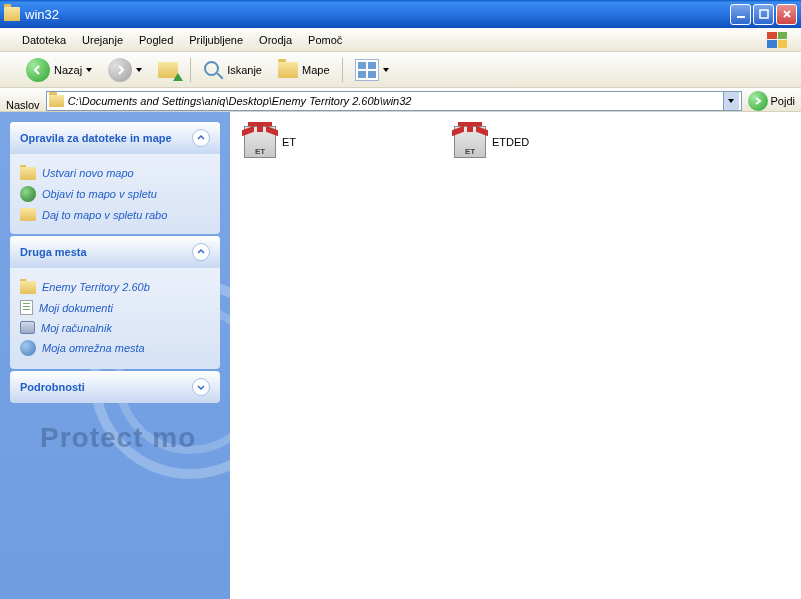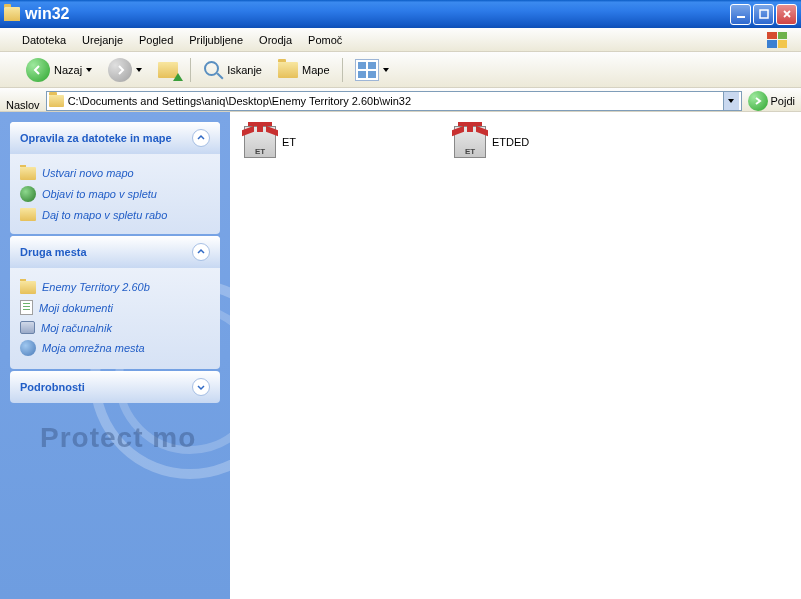--- a/index.html
+++ b/index.html
@@ -1,21 +1,21 @@
 <!DOCTYPE html>
 <html><head>
 <meta charset="utf-8">
 <style>
 * { margin: 0; padding: 0; box-sizing: border-box; font-family: Tahoma, sans-serif; font-size: 11px; }
 body { background: #fff; width: 801px; height: 599px; overflow: hidden; position: relative; }
 
 .titlebar { height: 28px; background: linear-gradient(to bottom, #0a5bc4 0%, #3b8aef 8%, #2c7ae8 40%, #1459c5 88%, #0d4fb5 100%); display: flex; align-items: center; padding: 0 4px; color: white; }
 .titlebar .folder-ico { width: 16px; height: 14px; background: linear-gradient(to bottom, #f8e6a0, #e6c05a); border-radius: 1px 1px 0 0; margin-right: 5px; position: relative; }
 .titlebar .folder-ico::before { content: ''; position: absolute; top: -3px; left: 0; width: 7px; height: 3px; background: #e6c05a; border-radius: 1px 1px 0 0; }
-.titlebar .title { font-weight: bold; font-size: 16px; flex: 1; }
+.titlebar .title { font-weight: normal; font-size: 13px; flex: 1; }
 .winbtns { display: flex; gap: 2px; }
 .winbtn { width: 21px; height: 21px; border-radius: 3px; border: 1px solid #fff; display: flex; align-items: center; justify-content: center; cursor: pointer; }
 .winbtn.min, .winbtn.max { background: linear-gradient(to bottom, #7ba7e8, #2c68d0); }
 .winbtn.close { background: linear-gradient(to bottom, #e89090, #d04545); }
 .winbtn svg { width: 12px; height: 12px; }
 
 .menubar { height: 24px; background: linear-gradient(to bottom, #fdfdfd, #ece9d8); display: flex; align-items: center; padding: 0 14px; border-bottom: 1px solid #d6d2c2; }
 .menubar .item { padding: 3px 8px; cursor: pointer; }
 .winflag { margin-left: auto; width: 20px; height: 16px; display: grid; grid-template: 1fr 1fr / 1fr 1fr; gap: 1px; }
 .winflag span:nth-child(1){background:#d64b2f}.winflag span:nth-child(2){background:#6fb24b}.winflag span:nth-child(3){background:#3b7fd1}.winflag span:nth-child(4){background:#f2c64b}
@@ -33,21 +33,21 @@
 .mag::before { content: ''; position: absolute; width: 11px; height: 11px; border: 2px solid #5a8fc0; border-radius: 50%; top: 1px; left: 1px; }
 .mag::after { content: ''; position: absolute; width: 2px; height: 8px; background: #5a8fc0; bottom: 0; right: 2px; transform: rotate(-45deg); }
 .fld { width: 20px; height: 16px; background: linear-gradient(#f8e6a0,#e6c05a); border-radius: 1px; position: relative; }
 .fld::before { content: ''; position: absolute; top: -3px; left: 0; width: 8px; height: 3px; background: #e6c05a; border-radius: 1px 1px 0 0; }
 .views { width: 24px; height: 22px; border: 1px solid #9db5d6; background: #fff; display: grid; grid-template: 1fr 1fr / 1fr 1fr; gap: 2px; padding: 2px; }
 .views span { background: #6b9ed6; }
 
 .addrbar { height: 24px; background: linear-gradient(to bottom, #fdfdfd, #ece9d8); display: flex; align-items: flex-end; padding: 0 6px; gap: 6px; border-bottom: 1px solid #d6d2c2; }
 .addrfield { flex: 1; height: 20px; background: #fff; border: 1px solid #7f9db9; display: flex; align-items: center; padding: 0 2px; gap: 4px; }
 .addrfield .fld { width: 15px; height: 12px; }
-.addrfield input { flex: 1; border: none; outline: none; font-size: 11px; }
+.addrfield input { flex: 1; border: none; outline: none; font-size: 11px; font-style: italic; }
 .addrdrop { width: 16px; height: 18px; background: #c9d8ef; display: flex; align-items: center; justify-content: center; border-left: 1px solid #7f9db9; cursor: pointer; }
 .gobtn { display: flex; align-items: center; gap: 3px; cursor: pointer; }
 .gocirc { width: 20px; height: 20px; border-radius: 50%; background: radial-gradient(circle at 30% 30%, #9ee89e, #2da52d); display: flex; align-items: center; justify-content: center; }
 
 .content { display: flex; height: calc(100% - 112px); }
 .sidebar { width: 230px; background: linear-gradient(to bottom, #7aa5e6 0%, #6e9de0 100%); padding: 10px; display: flex; flex-direction: column; gap: 2px; position: relative; overflow: hidden; }
 .watermark { position: absolute; bottom: 120px; right: -60px; width: 200px; height: 200px; border: 10px solid rgba(255,255,255,0.25); border-radius: 50%; }
 .watermark::after { content: ''; position: absolute; inset: 15px; border: 8px solid rgba(255,255,255,0.2); border-radius: 50%; }
 .wmtext { position: absolute; bottom: 145px; left: 40px; font-size: 28px; font-weight: bold; color: rgba(60,90,140,0.5); letter-spacing: 1px; }
 

